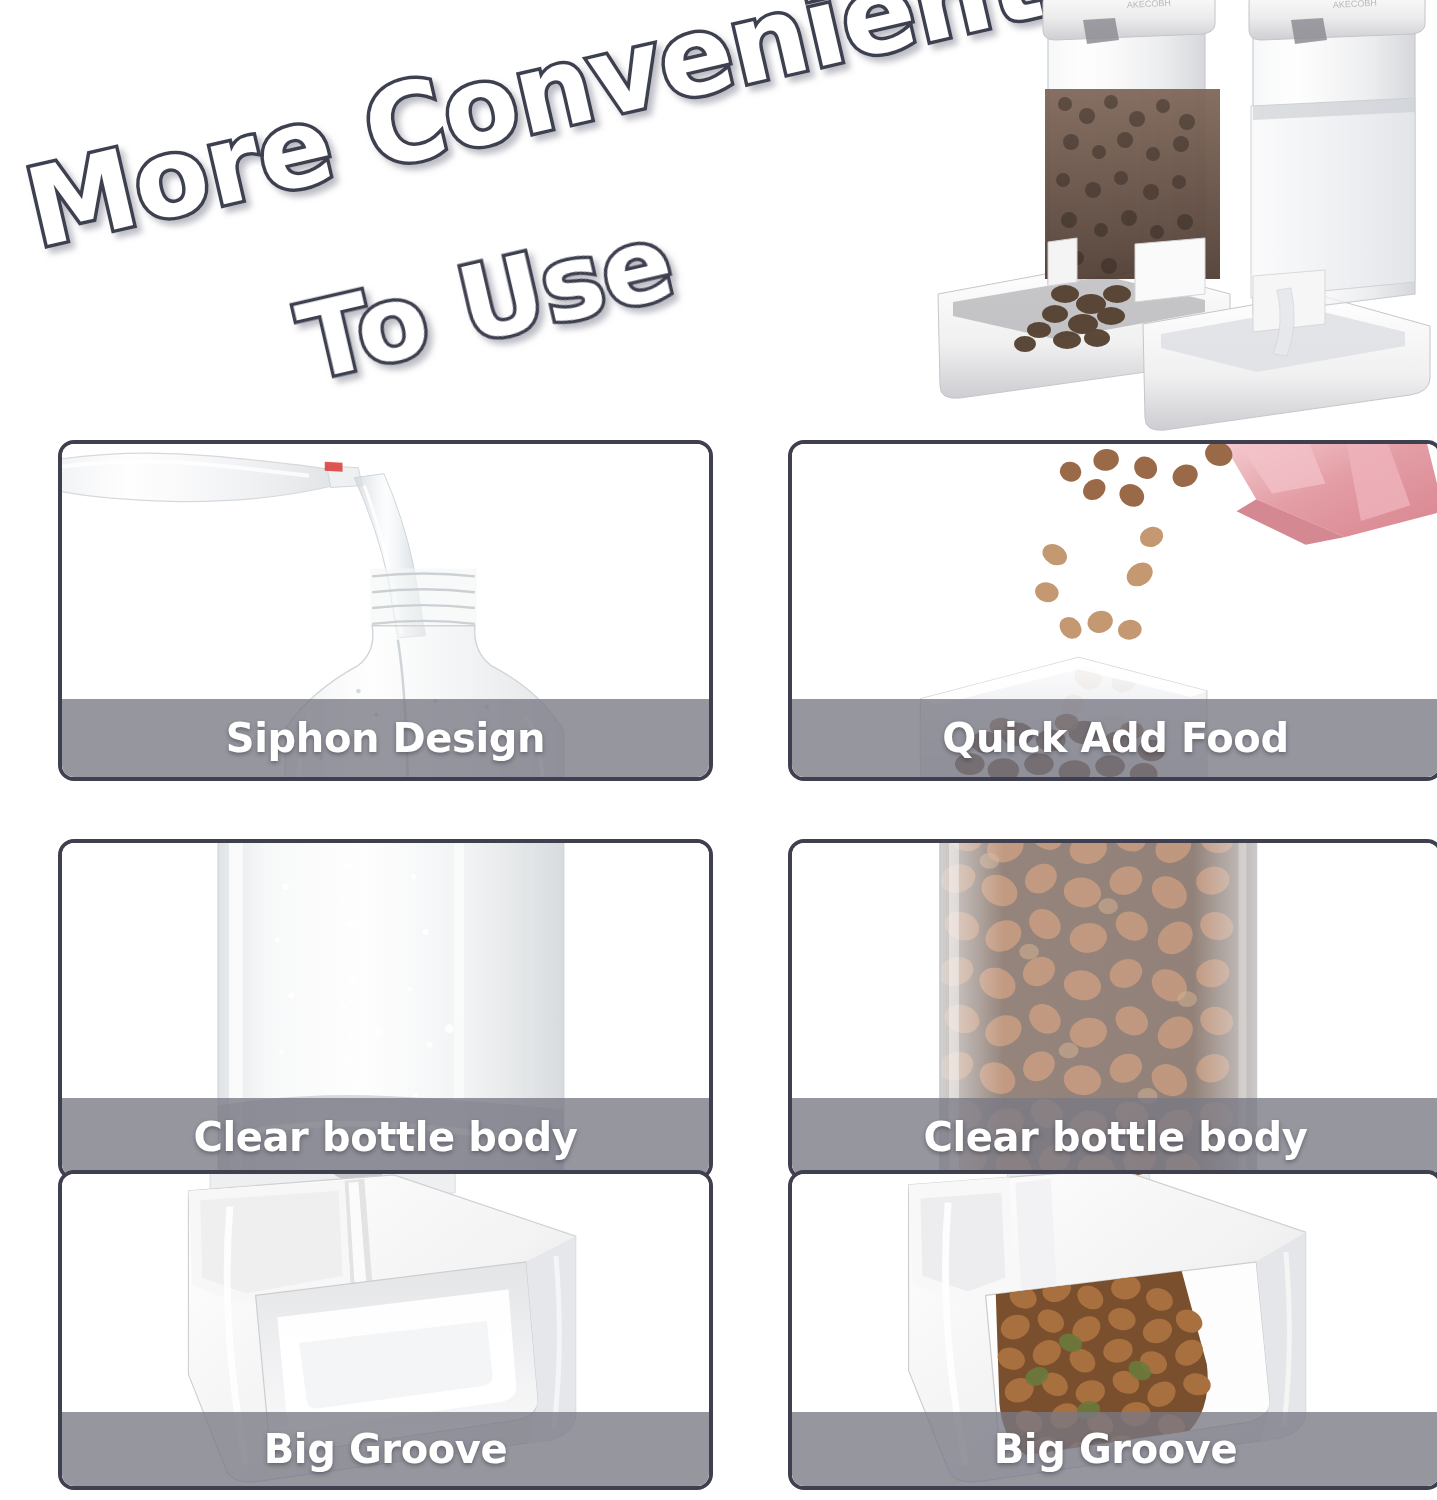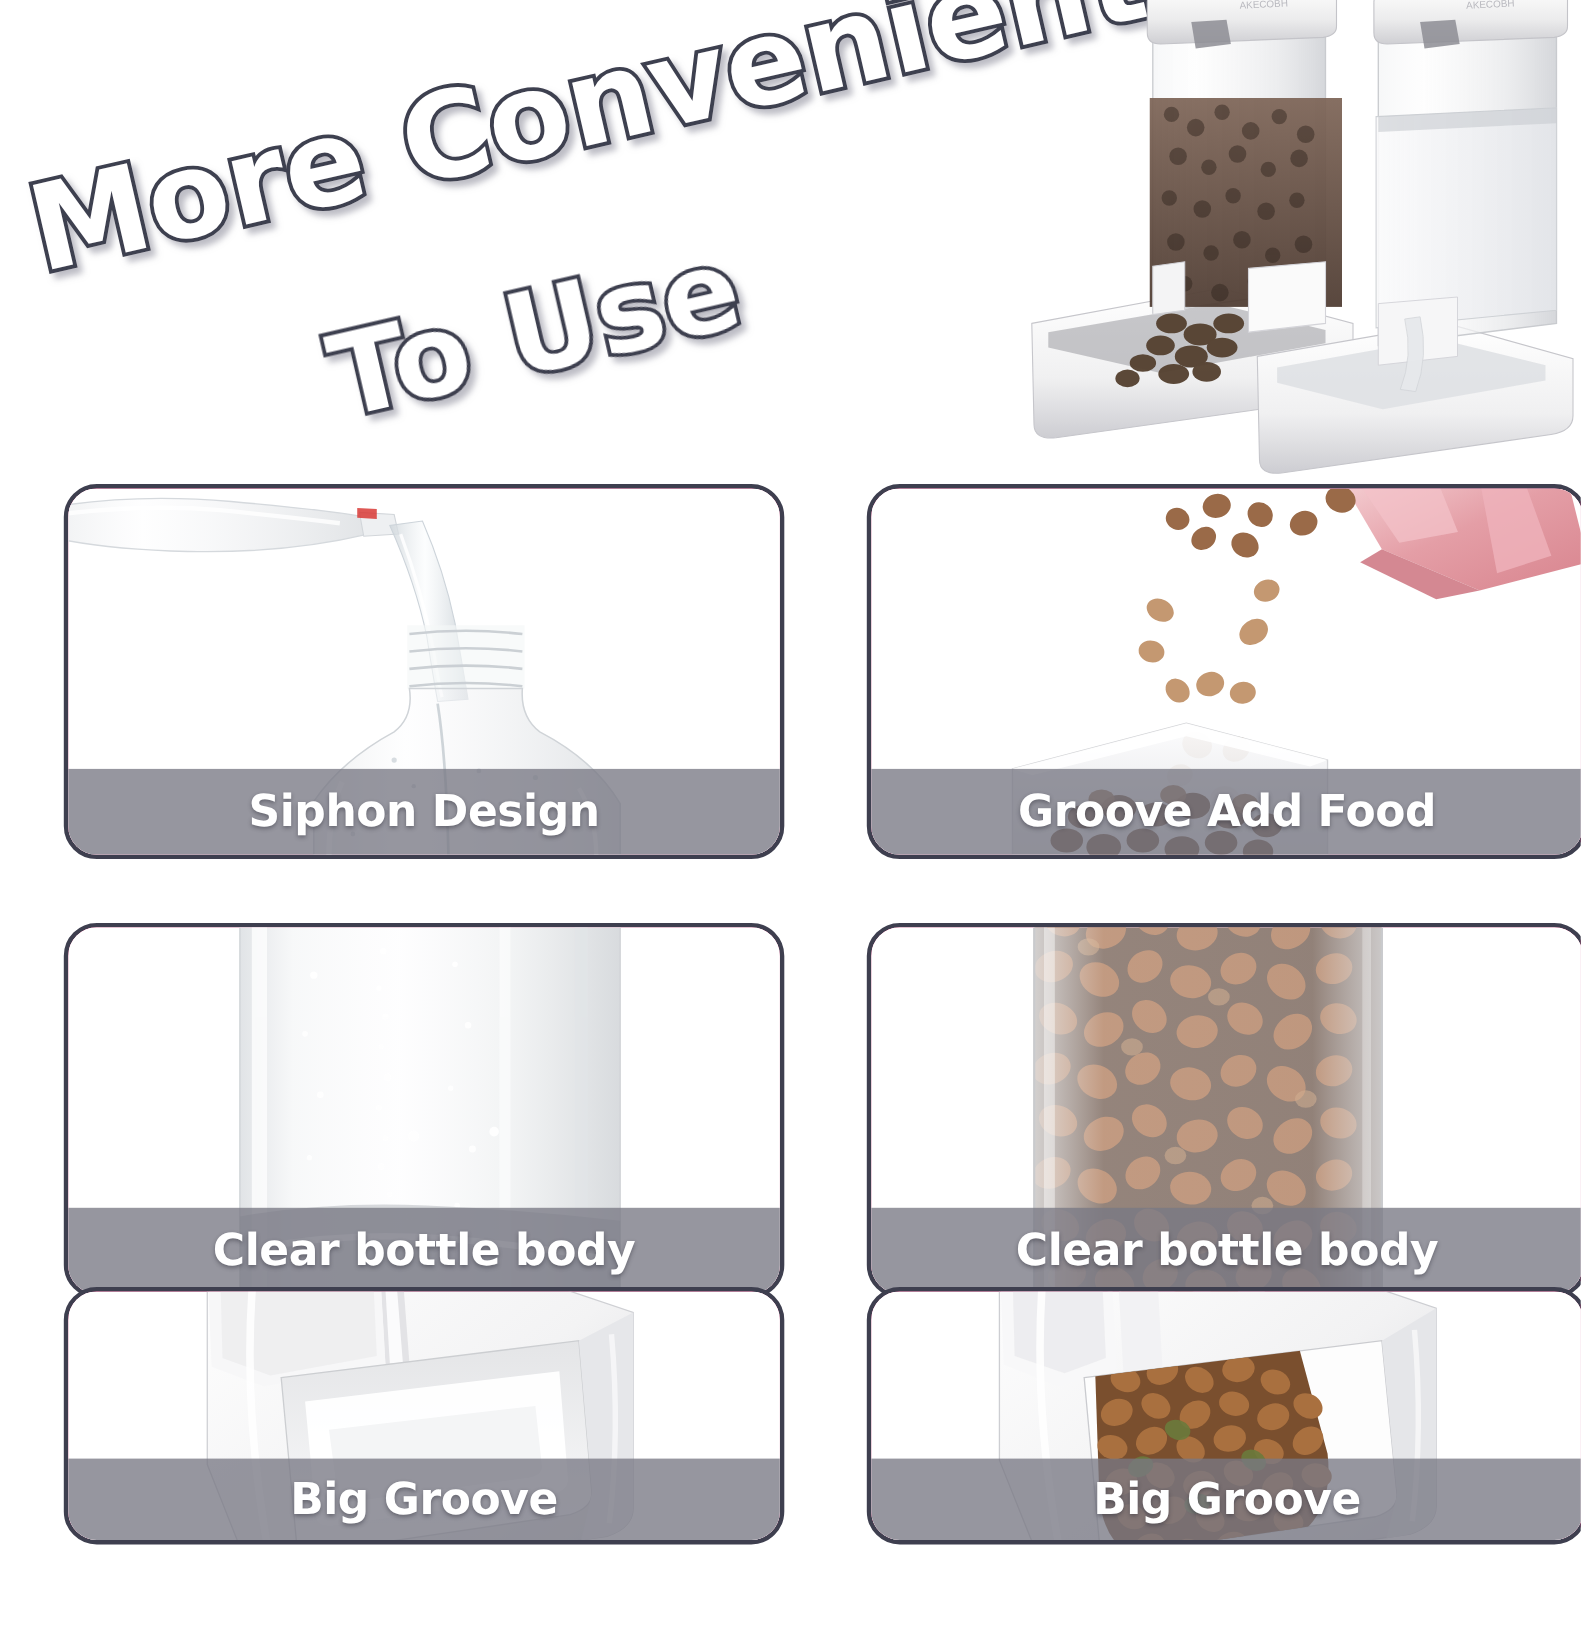--- a/index.html
+++ b/index.html
@@ -26,30 +26,30 @@
   }
   #hero-product svg{width:100%;height:100%;}
 
   
   #feature-grid{
     position:absolute; left:0; top:436px; width:1437px; height:1064px;
   }
   .feature-card{
     position:absolute;
     border:4px solid #3e3f4f;
-    border-radius:30px;
-    background:#be185d;
+    border-radius:16px;
+    background:#7f1d1d;
     overflow:hidden;
     box-sizing:border-box;
   }
   .card-col-left{left:58px;width:655px;}
   .card-col-right{left:788px;width:655px;}
   .card-row-1{top:4px;height:341px;}
   .card-row-2{top:369px;height:341px;margin-top:34px;}
-  .card-row-3{top:734px;height:234px;padding-left:16px;}
+  .card-row-3{top:734px;height:320px;padding-left:16px;}
 
   .card-photo{
     position:absolute;inset:0;
     background:#ffffff;
     overflow:hidden;
   }
   .card-photo svg{
     position:absolute;left:0;top:0;width:100%;height:100%;
     display:block;
   }
@@ -312,21 +312,21 @@
             <ellipse cx="356" cy="336" rx="14" ry="11"></ellipse>
         </g>
         <g fill="#8f6545" opacity="0.9">
           <ellipse cx="212" cy="288" rx="12" ry="9"></ellipse>
             <ellipse cx="278" cy="284" rx="12" ry="9"></ellipse>
           <ellipse cx="344" cy="292" rx="12" ry="9"></ellipse>
         </g>
       </svg>
     </div>
     <div class="card-caption">
-      <span>Groove Add Food</span>
+      <span>Quick Add Food</span>
     </div>
   </div>
 
   <div class="feature-card card-col-left card-row-2">
     <div class="card-photo">
       <svg viewBox="0 0 655 341" preserveAspectRatio="xMidYMid slice" aria-hidden="true">
         <defs>
           <linearGradient id="wbG" x1="0" y1="0" x2="1" y2="0">
             <stop offset="0%" stop-color="#dfe2e5" stop-opacity="0.95"></stop>
             <stop offset="14%" stop-color="#f6f7f8" stop-opacity="0.85"></stop>

